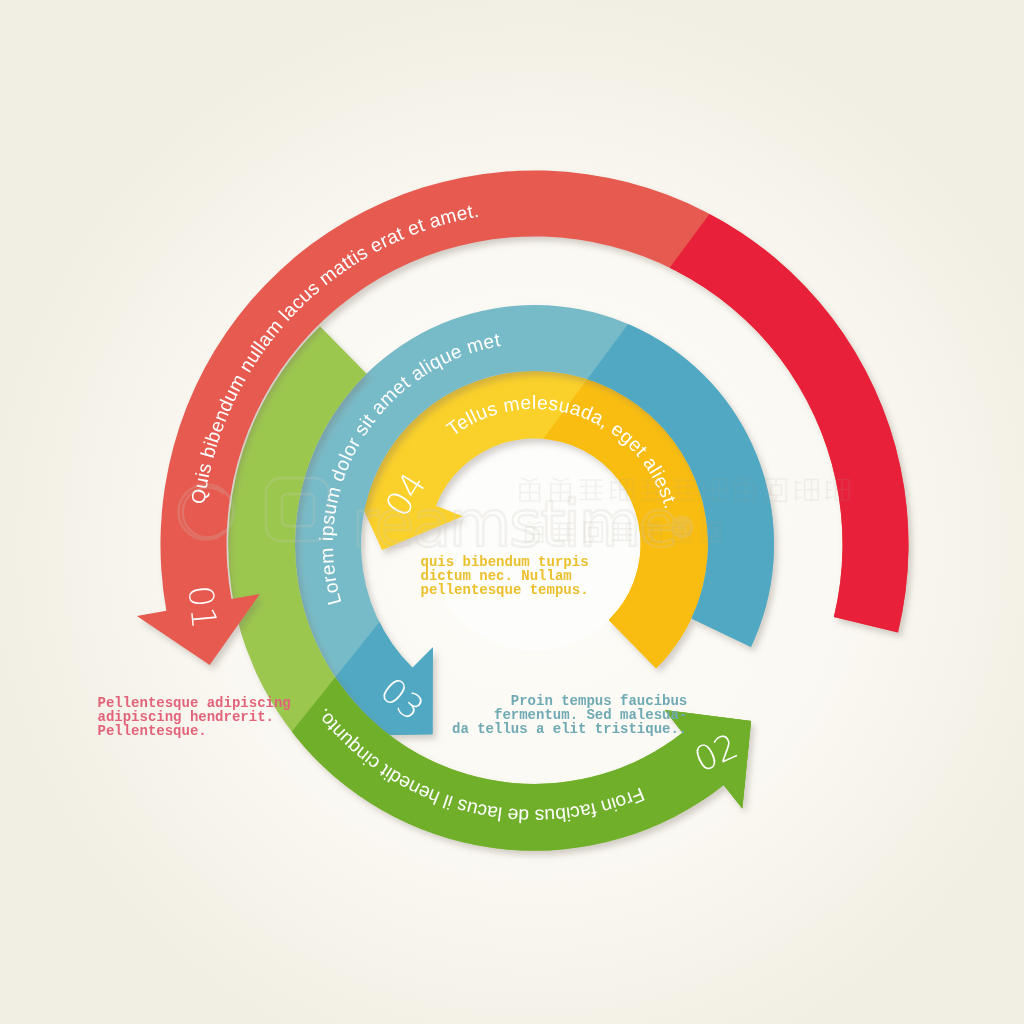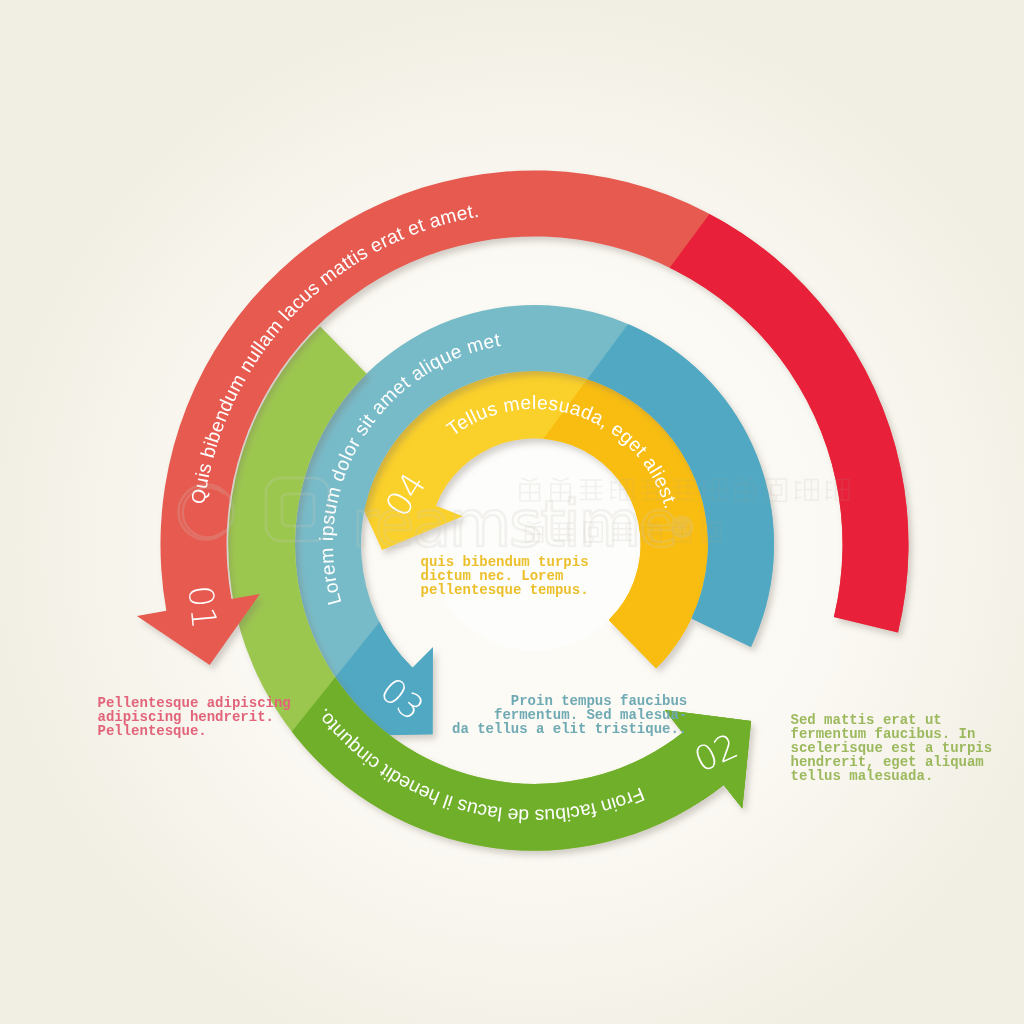--- a/index.html
+++ b/index.html
@@ -103,30 +103,23 @@
       <path d="M674.5,521.4L681.5,524.5L689.0,521.4 M673.1,526.7H690.3V541.7H673.1Z M673.1,534.2H690.3 M681.7,526.7V541.7"></path>
       <path d="M702.2,522.3H720.2V541.9H702.2Z M706.6,527.6H715.8V536.4H706.6Z M711.2,522.3V527.6 M711.2,536.4V541.9"></path>
     </g>
   </svg>
 
   <div class="calloutbox" style="left:97.5px;top:696px;color:#e2647a;">
       <div>Pellentesque adipiscing</div>
       <div>adipiscing hendrerit.</div>
       <div>Pellentesque.</div>
   </div>
-  <div class="calloutbox" style="left:790.5px;top:712.5px;color:#9cb95e;">
-      <div>Sed mattis erat ut</div>
-      <div>fermentum faucibus. In</div>
-      <div>scelerisque est a turpis</div>
-      <div>hendrerit, eget aliquam</div>
-      <div>tellus malesuada.</div>
-  </div>
   <div class="calloutbox" style="left:420.5px;top:555px;color:#ecc02c;">
       <div>quis bibendum turpis</div>
-      <div>dictum nec. Lorem</div>
+      <div>dictum nec. Nullam</div>
       <div>pellentesque tempus.</div>
   </div>
   <div class="calloutbox" style="left:452px;top:694px;color:#6faab4;text-align:right;">
       <div>Proin tempus faucibus</div>
       <div>fermentum. Sed malesua-</div>
       <div>da tellus a elit tristique..</div>
   </div>
 </div>
 
 </body></html>

